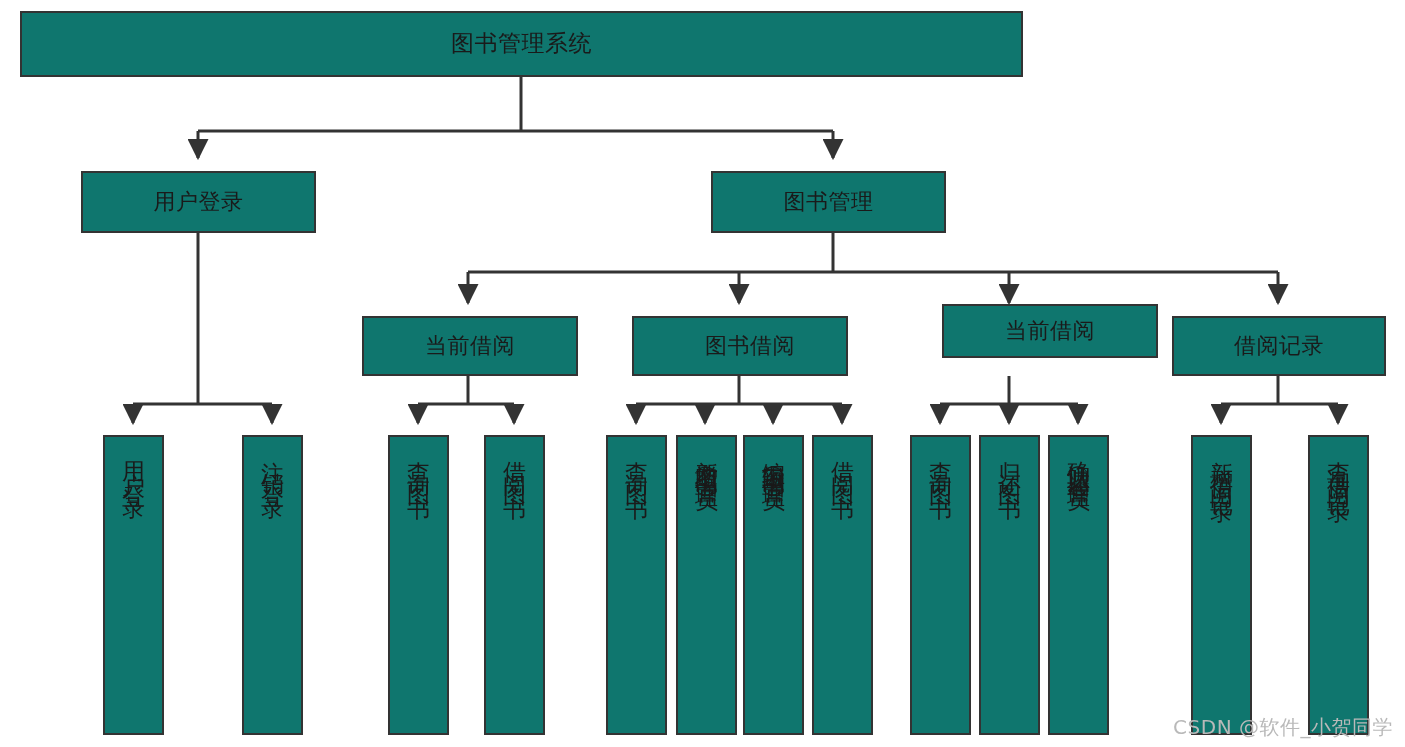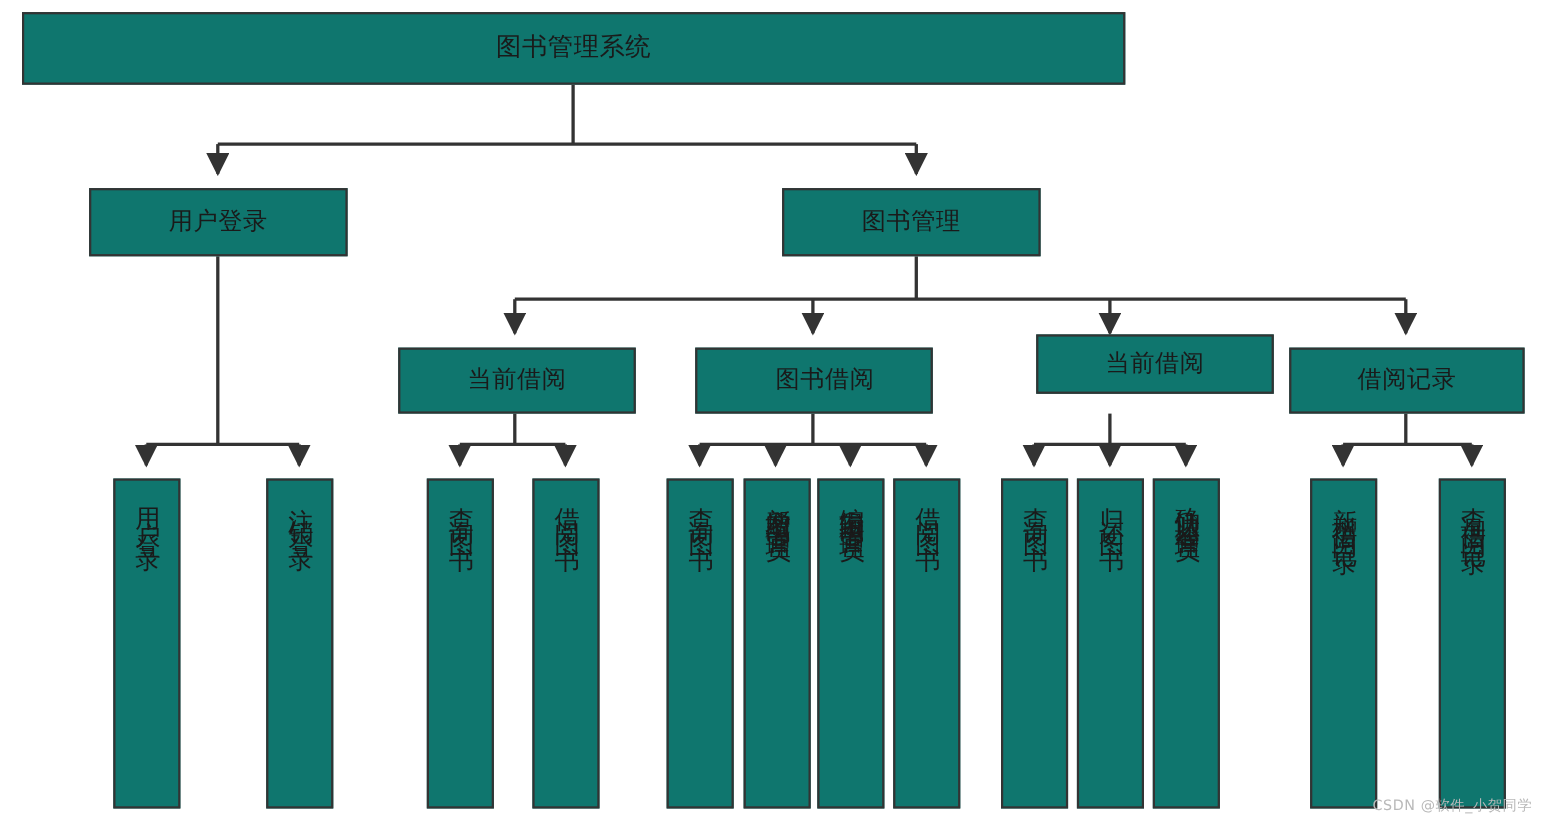--- a/index.html
+++ b/index.html
@@ -64,21 +64,21 @@
   .node.vert.medium .label {
     letter-spacing: 8px;
   }
   .node.root .label {
     font-size: 23px;
   }
   .watermark {
     position: absolute;
     right: 12px;
     bottom: 6px;
-    font-size: 13px;
+    font-size: 20px;
     color: #b9b9b9;
     white-space: nowrap;
     letter-spacing: 0.5px;
   }
 </style>
 </head>
 <body>
 
 <div id="canvas">
 

